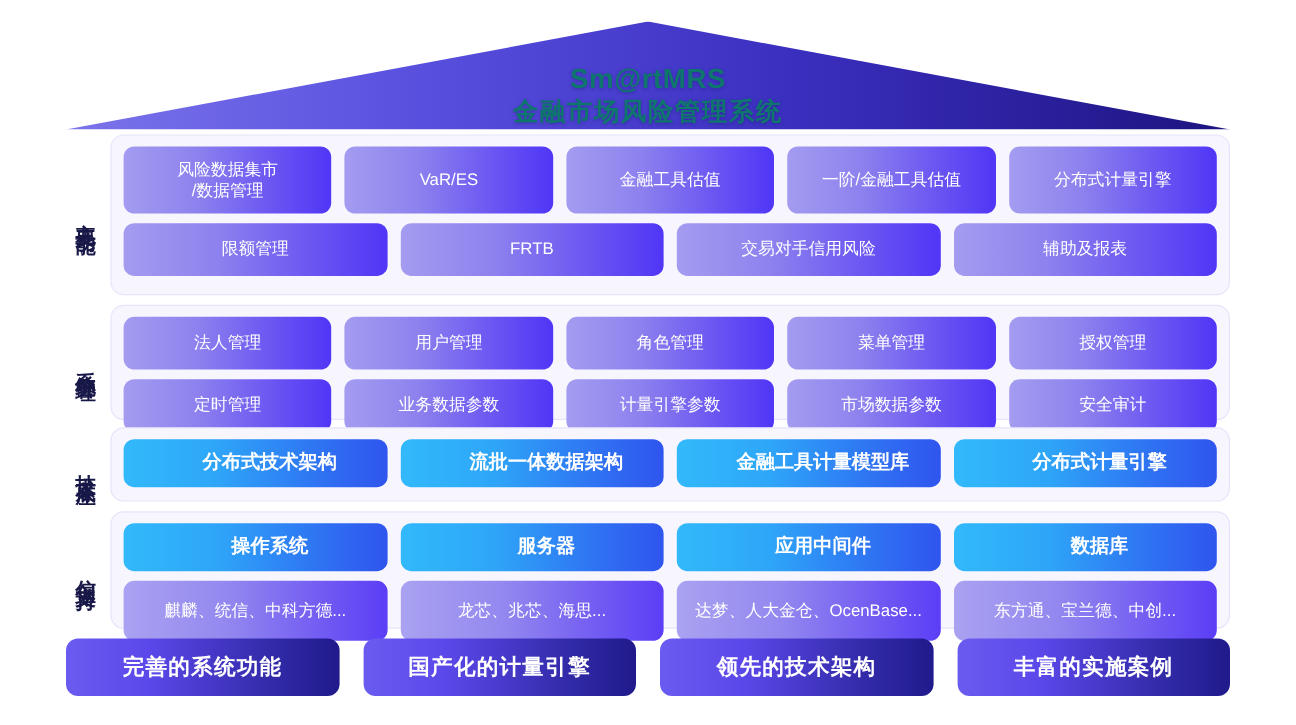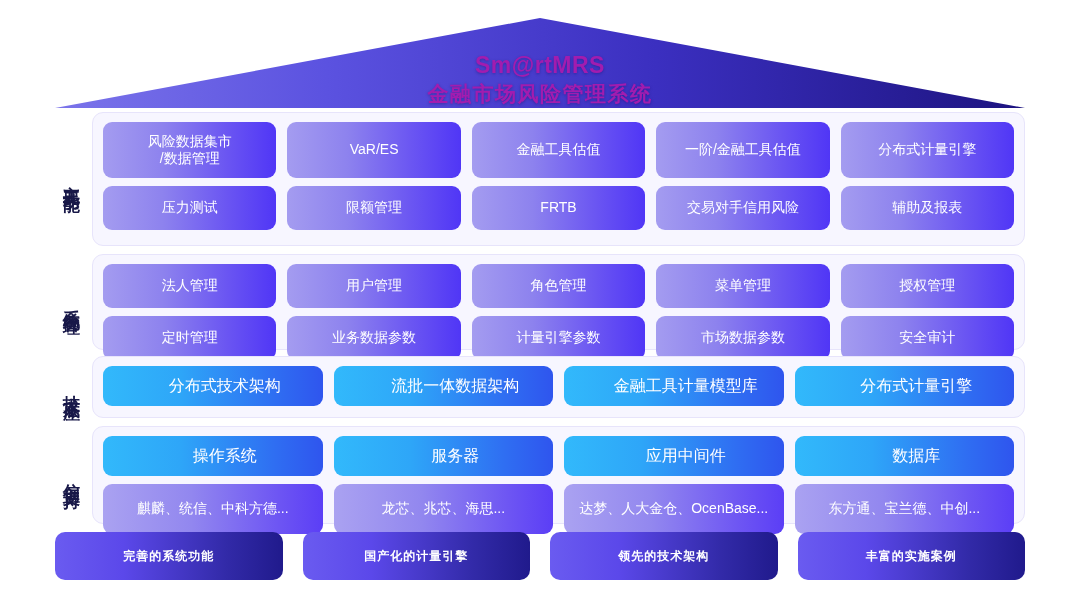--- a/index.html
+++ b/index.html
@@ -10,21 +10,21 @@
     overflow:hidden;
     position:relative;
   }
   .stage{position:absolute;inset:0;}
 
   
   .roof-wrap{position:absolute;left:55px;top:18px;width:970px;height:90px;}
   .roof-svg{display:block;width:970px;height:90px;}
   .roof-text{
     position:absolute;left:0;right:0;top:34px;
-    text-align:center;color:#a21caf;
+    text-align:center;color:#0f766e;
     text-shadow:0 1px 3px rgba(20,10,90,.35);
     pointer-events:none;
   }
   .roof-title{font-size:23px;font-weight:bold;letter-spacing:.5px;line-height:1.15;}
   .roof-sub{font-size:21px;font-weight:bold;letter-spacing:1.5px;line-height:1.3;margin-top:2px;}
 
   
   .band{position:absolute;display:flex;align-items:stretch;}
   .vlabel{
     width:42px;flex:none;
@@ -57,36 +57,36 @@
     padding:2px 6px;
     line-height:1.25;
   }
   .c-purple{
     background:linear-gradient(90deg,#a49cf0 0%,#8d82ee 35%,#6a55f2 72%,#5036f6 100%);
     font-size:14px;height:56px;
   }
   .c-purple.small{height:44px;}
   .c-blue{
     background:linear-gradient(90deg,#32b9fb 0%,#2ea6f8 35%,#2f6ef2 78%,#2f55ee 100%);
-    font-size:16px;font-weight:normal;height:40px;padding-left:30px;
+    font-size:16px;font-weight:bold;height:40px;padding-left:30px;
   }
   .c-sub{
     background:linear-gradient(90deg,#aaa2f1 0%,#9287ef 40%,#6d55f3 80%,#5b3ef6 100%);
     font-size:14px;height:50px;
   }
 
   
   .bottom{
     position:absolute;left:55px;top:532px;width:970px;height:48px;
     display:flex;gap:20px;
   }
   .banner{
     flex:1;border-radius:10px;
     background:linear-gradient(90deg,#6a5bf0 0%,#5b48ea 30%,#322aa8 75%,#201a8c 100%);
-    color:#fff;font-size:12px;font-weight:bold;letter-spacing:1px;
+    color:#fff;font-size:18px;font-weight:bold;letter-spacing:1px;
     display:flex;align-items:center;justify-content:center;
   }
 </style>
 </head>
 <body>
 
 <div class="stage">
 
   <div class="roof-wrap">
     <svg class="roof-svg" viewBox="0 0 970 90" preserveAspectRatio="none">
@@ -111,21 +111,20 @@
     <div class="panel">
       <div class="grid">
         <div class="card c-purple" style="white-space:pre-line">风险数据集市
 /数据管理</div>
         <div class="card c-purple">VaR/ES</div>
         <div class="card c-purple">金融工具估值</div>
         <div class="card c-purple">一阶/金融工具估值</div>
         <div class="card c-purple">分布式计量引擎</div>
       </div>
       <div class="grid">
-        <div class="card c-purple small">压力测试</div>
         <div class="card c-purple small">限额管理</div>
         <div class="card c-purple small">FRTB</div>
         <div class="card c-purple small">交易对手信用风险</div>
         <div class="card c-purple small">辅助及报表</div>
       </div>
     </div>
   </div>
 
   <div class="band" style="left:50px;top:254px;width:975px;height:96px;">
     <div class="vlabel">系统管理</div>

